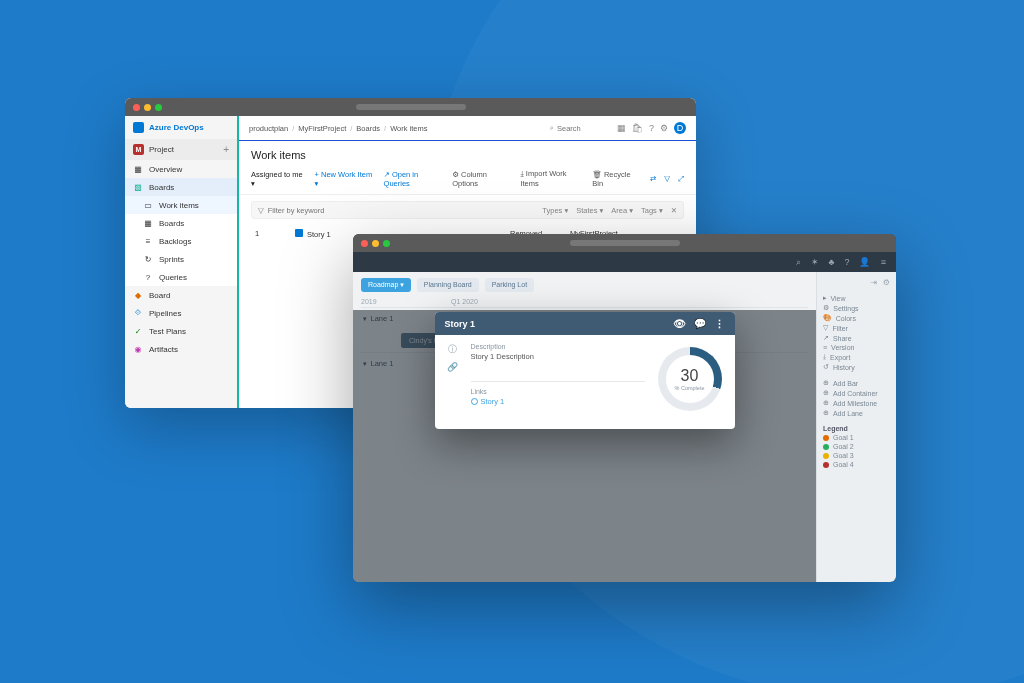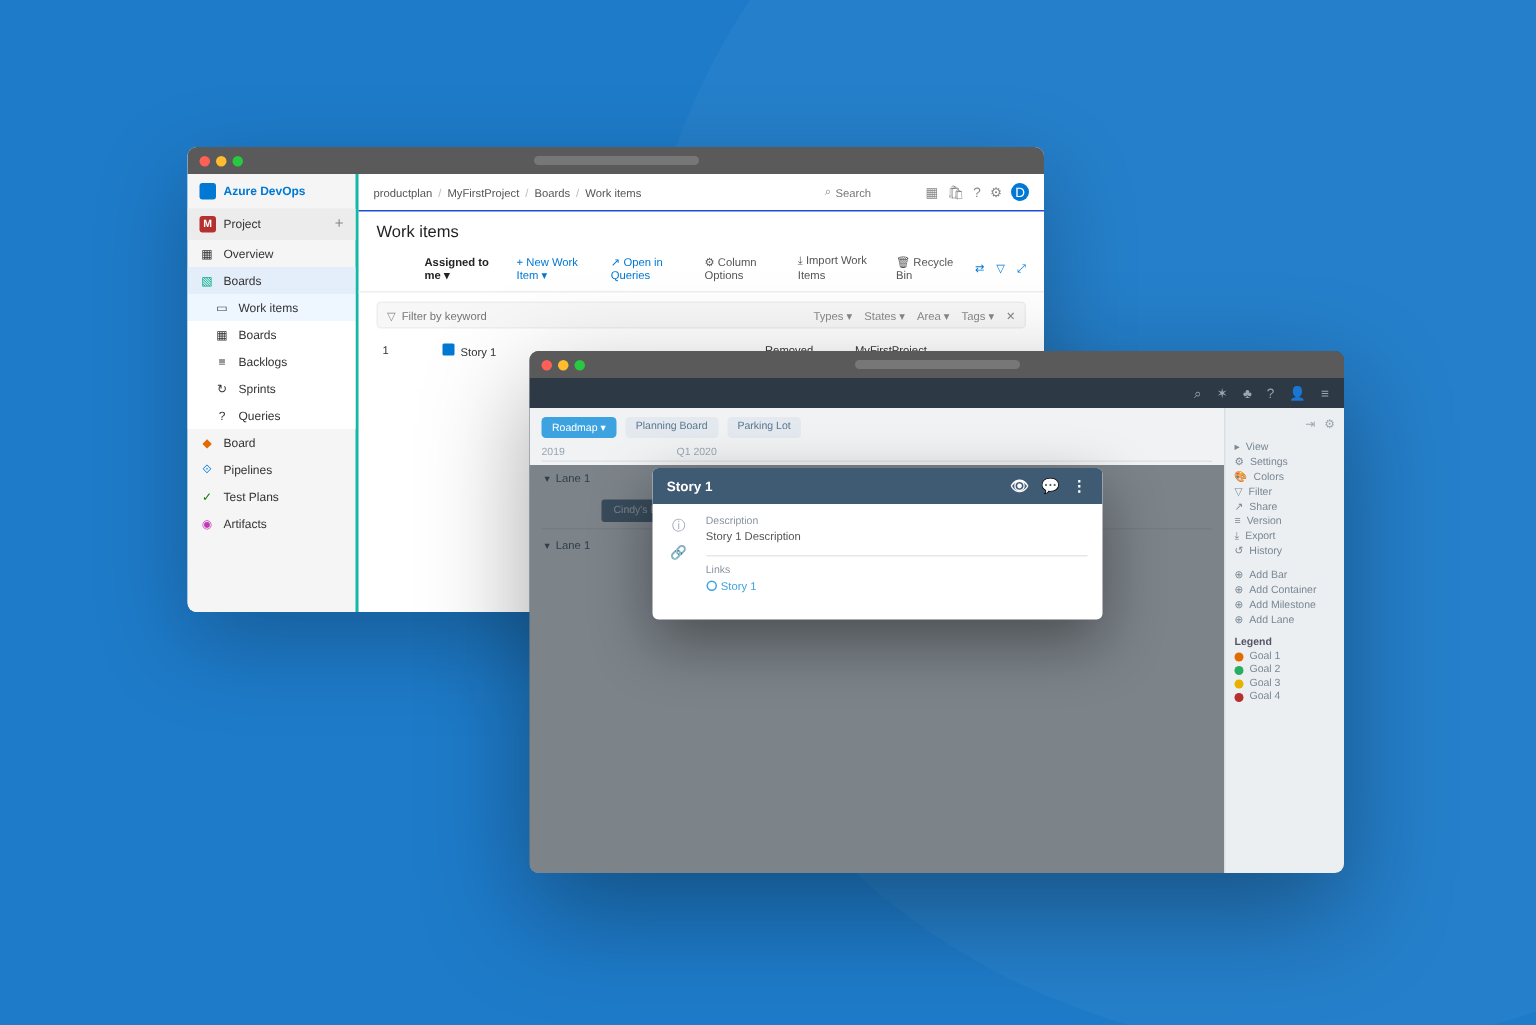--- a/index.html
+++ b/index.html
@@ -27,21 +27,21 @@
   .az-main { flex:1; display:flex; flex-direction:column; }
   .az-top { display:flex; align-items:center; padding:6px 10px; font-size:7.5px; color:#555; gap:4px; border-bottom:1px solid #1d4ed8;}
   .crumb-sep{color:#bbb;}
   .az-search { margin-left:auto; display:flex; align-items:center; gap:3px; color:#888;}
   .az-search input { border:none; font-size:7.5px; width:50px; outline:none; background:transparent;}
   .az-topicons { display:flex; gap:6px; align-items:center; color:#888; margin-left:6px;}
   .az-topicons span{font-size:9px;}
   .avatar { width:12px;height:12px;border-radius:50%;background:#0078d4;color:#fff;font-size:7px;display:flex;align-items:center;justify-content:center;}
   .az-h1 { font-size:11px; padding:8px 12px 4px; color:#222; }
   .az-toolbar { display:flex; align-items:center; gap:10px; font-size:7.5px; color:#555; padding:4px 12px 6px; border-bottom:1px solid #eee;}
-  .az-toolbar .first{font-weight:700;color:#222;margin-left:32px;}
+  .az-toolbar .first{font-weight:400;color:#222;}
   .az-toolbar .blue{color:#0078d4;}
   .az-toolbar .right{margin-left:auto;display:flex;gap:8px;color:#0078d4;}
   .az-filterbar { margin:6px 12px; height:18px; background:#f7f7f7; border:1px solid #eee; border-radius:3px; display:flex; align-items:center; font-size:7.5px; color:#888; padding:0 6px; gap:4px;}
   .az-filterbar input{border:none;background:transparent;font-size:7.5px;flex:1;outline:none;}
   .az-filterbar .fopts{margin-left:auto;display:flex;gap:8px;}
   .az-table { font-size:7.5px; }
   .az-th { display:flex; padding:4px 16px; color:#666; }
   .col-id{width:40px}.col-title{flex:1}.col-state{width:60px}.col-area{width:70px}.col-tags{width:40px}
   .az-tr { display:flex; padding:4px 16px; color:#333;}
   .az-tr .sqico{width:8px;height:8px;background:#0078d4;margin-right:4px;display:inline-block;border-radius:1px;}
@@ -70,21 +70,21 @@
 
   
   .modal-scrim { position:absolute; inset:38px 0 0 0; background:rgba(30,40,50,.55); display:flex; align-items:flex-start; justify-content:center; padding-top:2px;}
   .modal { width:300px; background:#fff; border-radius:4px; box-shadow:0 15px 40px rgba(0,0,0,.4); overflow:hidden;}
   .modal-hdr { background:#3f5a73; color:#fff; display:flex; align-items:center; padding:6px 10px; font-size:9px; font-weight:600;}
   .modal-hdr .icons{margin-left:auto;display:flex;gap:8px;font-size:10px;}
   .modal-body { display:flex; padding:8px 10px 18px; gap:10px; }
   .modal-left { width:16px; display:flex; flex-direction:column; gap:6px; color:#9aa7b3; font-size:9px; align-items:center;}
   .modal-mid { flex:1; font-size:7.5px; color:#555;}
   .modal-mid .lbl{color:#8a95a0;font-size:7px;margin-bottom:2px;}
-  .modal-mid .val{margin-bottom:8px;}
+  .modal-mid .val{margin-bottom:20px;}
   .modal-mid hr{border:none;border-top:1px solid #e5e8eb;margin:6px 0;}
   .modal-mid .link{color:#3da3e0;display:flex;align-items:center;gap:3px;}
   .modal-mid .link .li{width:7px;height:7px;border:1.5px solid #3da3e0;border-radius:50%;font-size:5px;}
   .modal-right { width:70px; display:flex; flex-direction:column; align-items:center; justify-content:flex-start; padding-top:4px;}
   .donut { width:64px;height:64px;border-radius:50%;background:conic-gradient(#2b5d80 0 108deg,#e6eaee 108deg 360deg);display:flex;align-items:center;justify-content:center;}
   .donut-in{width:48px;height:48px;border-radius:50%;background:#fff;display:flex;flex-direction:column;align-items:center;justify-content:center;}
   .donut-in .n{font-size:16px;color:#444;font-weight:400;}
   .donut-in .t{font-size:5.5px;color:#8a95a0;}
 </style>
 </head>
@@ -264,20 +264,28 @@
             <div class="modal-mid">
               <div class="lbl">Description</div>
               <div class="val">Story 1 Description</div>
               <hr>
               <div class="lbl">Links</div>
               <div class="link">
                   <span class="li"></span>
                   <span>Story 1</span>
                 </div>
             </div>
+            <div class="modal-right">
+              <div class="donut">
+                <div class="donut-in">
+                  <div class="n">30</div>
+                  <div class="t">% Complete</div>
+                </div>
+              </div>
+            </div>
           </div>
         </div>
       </div>
     </div>
 
     <div class="pp-right">
       <div class="rh">
           <span>⇥</span>
           <span>⚙</span>
         </div>

